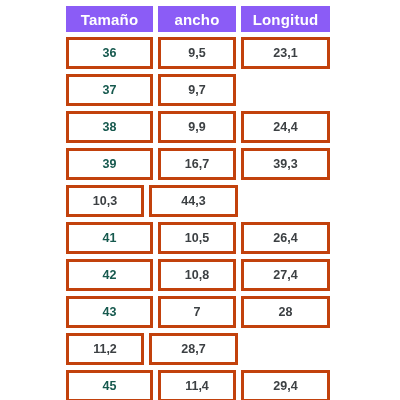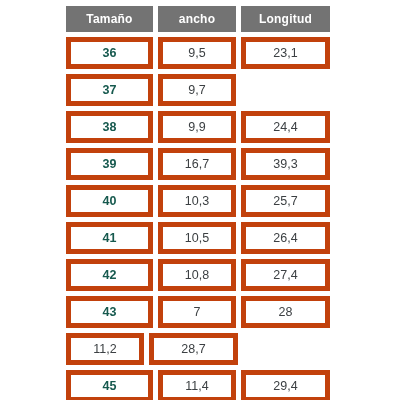--- a/index.html
+++ b/index.html
@@ -32,40 +32,40 @@
     justify-content: center;
     text-align: center;
   }
   
   .col-0 { flex: 0 0 87px; }
   .col-1 { flex: 0 0 78px; }
   .col-2 { flex: 0 0 89px; }
 
   .header-row .cell {
     height: 26px;
-    background: #737373;
+    background: #8b5cf6;
     color: #ffffff;
-    font-size: 12px;
+    font-size: 15px;
     font-weight: bold;
     letter-spacing: .2px;
   }
   .body-row .cell {
     height: 32px;
     background: #ffffff;
-    border: 5px solid #c2410c;
+    border: 3px solid #c2410c;
   }
   .cell-size {
     color: #16594e;
     font-size: 12.5px;
     font-weight: bold;
   }
   .cell-value {
     color: #3c4043;
     font-size: 12.5px;
-    font-weight: normal;
+    font-weight: bold;
     text-align: right;
   }
 </style>
 </head>
 <body>
 
 <div id="size-chart">
     <div class="row header-row">
       <div class="cell col-0">Tamaño</div>
       <div class="cell col-1">ancho</div>
@@ -84,23 +84,22 @@
       <div class="cell col-0 cell-size">38</div>
       <div class="cell col-1 cell-value">9,9</div>
       <div class="cell col-2 cell-value">24,4</div>
     </div>
     <div class="row body-row">
       <div class="cell col-0 cell-size">39</div>
       <div class="cell col-1 cell-value">16,7</div>
       <div class="cell col-2 cell-value">39,3</div>
     </div>
     <div class="row body-row">
-      <div class="cell col-0 cell-size">40</div>
       <div class="cell col-1 cell-value">10,3</div>
-      <div class="cell col-2 cell-value">25,7</div>
+      <div class="cell col-2 cell-value">44,3</div>
     </div>
     <div class="row body-row">
       <div class="cell col-0 cell-size">41</div>
       <div class="cell col-1 cell-value">10,5</div>
       <div class="cell col-2 cell-value">26,4</div>
     </div>
     <div class="row body-row">
       <div class="cell col-0 cell-size">42</div>
       <div class="cell col-1 cell-value">10,8</div>
       <div class="cell col-2 cell-value">27,4</div>

